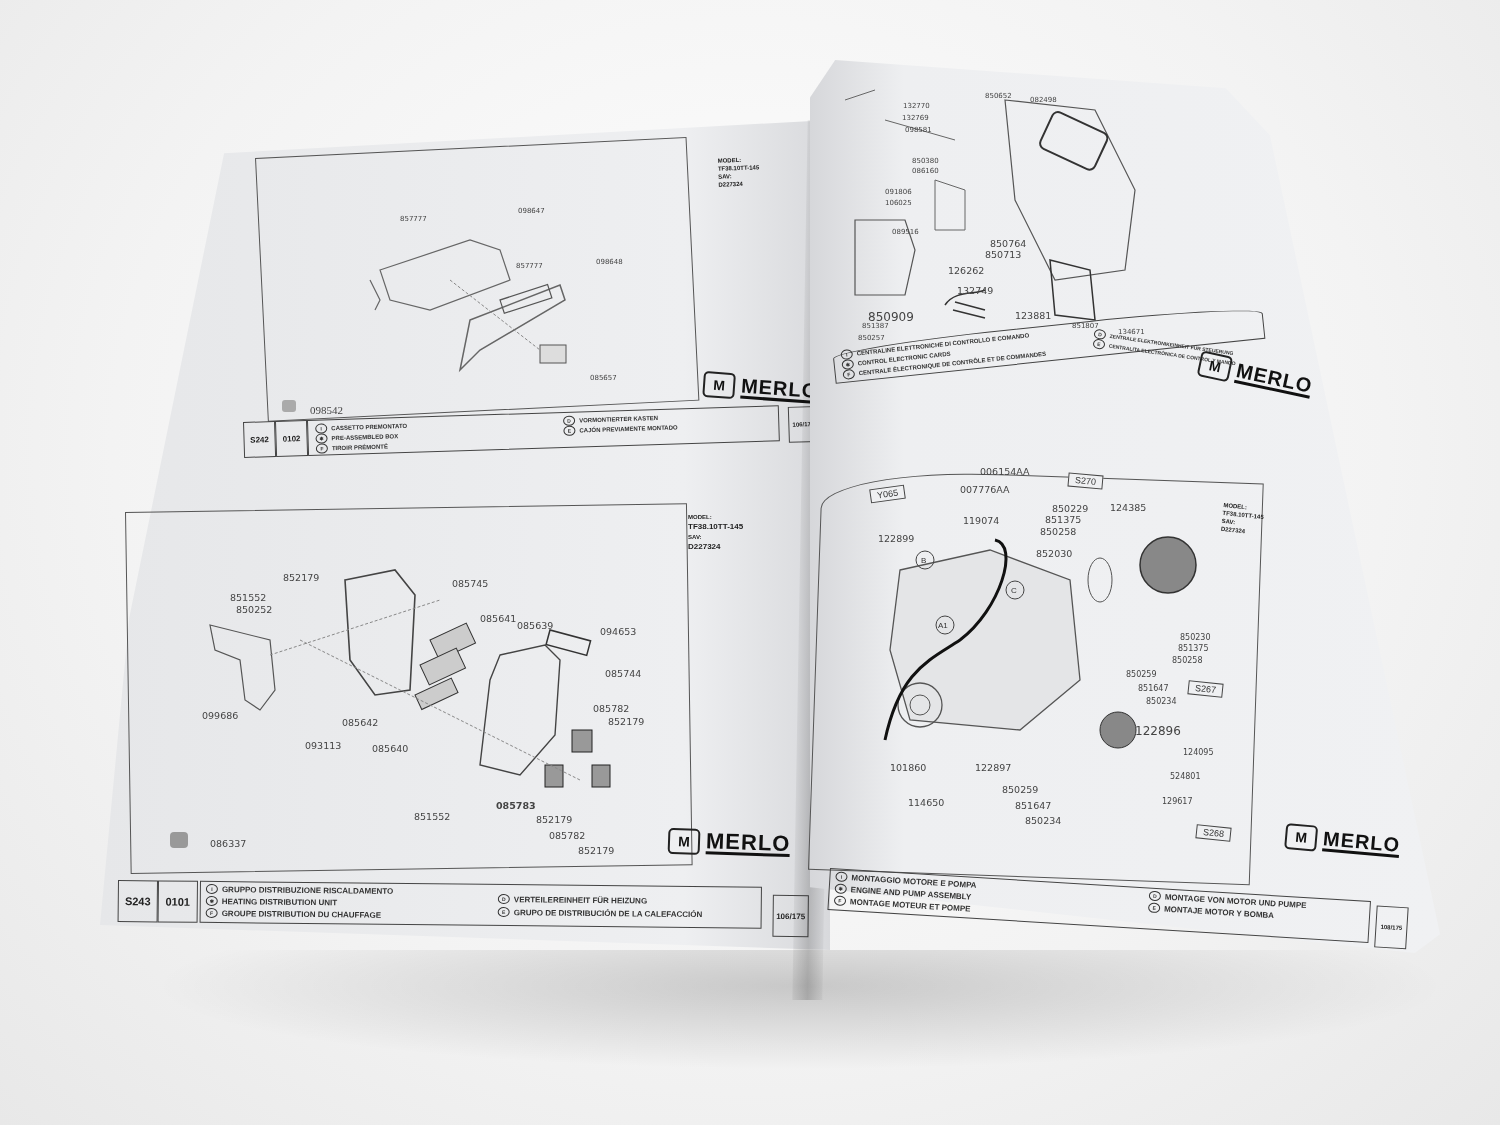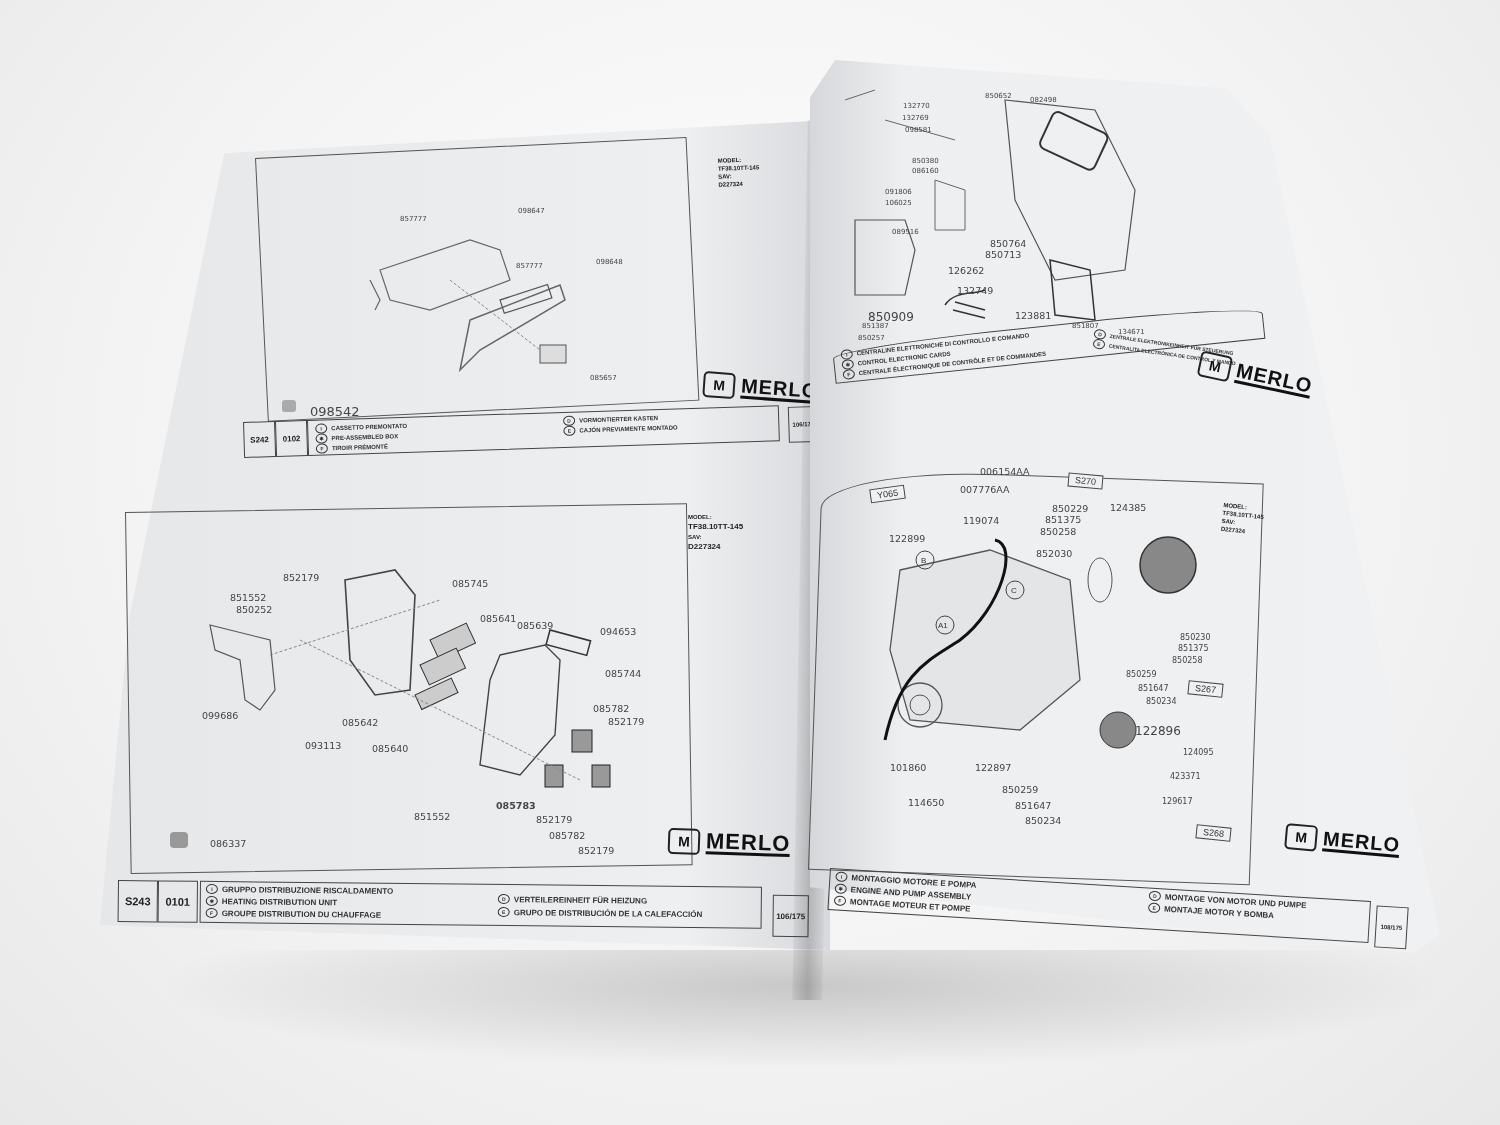--- a/index.html
+++ b/index.html
@@ -85,21 +85,21 @@
     <path d="M110 120 L200 85 L205 100 L120 150 L100 170 Z" fill="none" stroke="#666" stroke-width="1.5"></path>
     <rect x="140" y="100" width="50" height="14" transform="rotate(-18 140 100)" fill="none" stroke="#555" stroke-width="1.2"></rect>
     <rect x="180" y="145" width="26" height="18" fill="#ddd" stroke="#555" stroke-width="1"></rect>
     <line x1="90" y1="80" x2="180" y2="150" stroke="#888" stroke-dasharray="3,2"></line>
   </svg>
   <span class="part-label" style="left:400px;top:215px;font-size:7px;">857777</span>
   <span class="part-label" style="left:518px;top:207px;font-size:7px;">098647</span>
   <span class="part-label" style="left:516px;top:262px;font-size:7px;">857777</span>
   <span class="part-label" style="left:596px;top:258px;font-size:7px;text-align:right;">098648</span>
   <span class="part-label" style="left:590px;top:374px;font-size:7px;">085657</span>
-  <span class="part-label" style="left:310px;top:404px;font-size:13px;">098542</span>
+  <span class="part-label" style="left:310px;top:404px;font-size:11px;font-family:Liberation Serif, serif;">098542</span>
   <div style="position:absolute;left:282px;top:400px;width:14px;height:12px;background:#aaa;border-radius:3px;"></div>
 
   <div class="model-block" style="left:718px;top:156px;font-size:6px;line-height:8px;transform:rotate(-2deg);">
     <div>MODEL:</div>
     <div>TF38.10TT-145</div>
     <div>SAV:</div>
     <div>D227324</div>
   </div>
   <div class="logo" style="left:703px;top:375px;transform:rotate(4deg);">
     <div class="logo-mark">M</div>
@@ -290,31 +290,31 @@
   <div class="ref-box" style="left:1068px;top:474px;transform:rotate(5deg);">S270</div>
   <div class="ref-box" style="left:1188px;top:682px;transform:rotate(6deg);">S267</div>
   <div class="ref-box" style="left:1196px;top:826px;transform:rotate(6deg);">S268</div>
   <span class="part-label" style="left:980px;top:466px;">006154AA</span>
   <span class="part-label" style="left:960px;top:484px;">007776AA</span>
   <span class="part-label" style="left:963px;top:515px;">119074</span>
   <span class="part-label" style="left:1052px;top:503px;">850229</span>
   <span class="part-label" style="left:1045px;top:514px;">851375</span>
   <span class="part-label" style="left:1040px;top:526px;">850258</span>
   <span class="part-label" style="left:1110px;top:502px;">124385</span>
-  <span class="part-label" style="left:878px;top:533px;margin-left:11px;">122899</span>
+  <span class="part-label" style="left:878px;top:533px;">122899</span>
   <span class="part-label" style="left:1036px;top:548px;">852030</span>
   <span class="part-label" style="left:1180px;top:633px;font-size:8px;">850230</span>
   <span class="part-label" style="left:1178px;top:644px;font-size:8px;">851375</span>
   <span class="part-label" style="left:1172px;top:656px;font-size:8px;">850258</span>
   <span class="part-label" style="left:1126px;top:670px;font-size:8px;">850259</span>
   <span class="part-label" style="left:1138px;top:684px;font-size:8px;">851647</span>
   <span class="part-label" style="left:1146px;top:697px;font-size:8px;">850234</span>
   <span class="part-label" style="left:1135px;top:724px;font-size:12px;">122896</span>
   <span class="part-label" style="left:1183px;top:748px;font-size:8px;">124095</span>
-  <span class="part-label" style="left:1170px;top:772px;font-size:8px;">423371</span>
+  <span class="part-label" style="left:1170px;top:772px;font-size:8px;">524801</span>
   <span class="part-label" style="left:1162px;top:797px;font-size:8px;">129617</span>
   <span class="part-label" style="left:890px;top:762px;">101860</span>
   <span class="part-label" style="left:975px;top:762px;">122897</span>
   <span class="part-label" style="left:908px;top:797px;">114650</span>
   <span class="part-label" style="left:1002px;top:784px;">850259</span>
   <span class="part-label" style="left:1015px;top:800px;">851647</span>
   <span class="part-label" style="left:1025px;top:815px;">850234</span>
 
   <div class="model-block" style="left:1222px;top:503px;font-size:6px;line-height:8px;transform:rotate(6deg);">
     <div>MODEL:</div>

